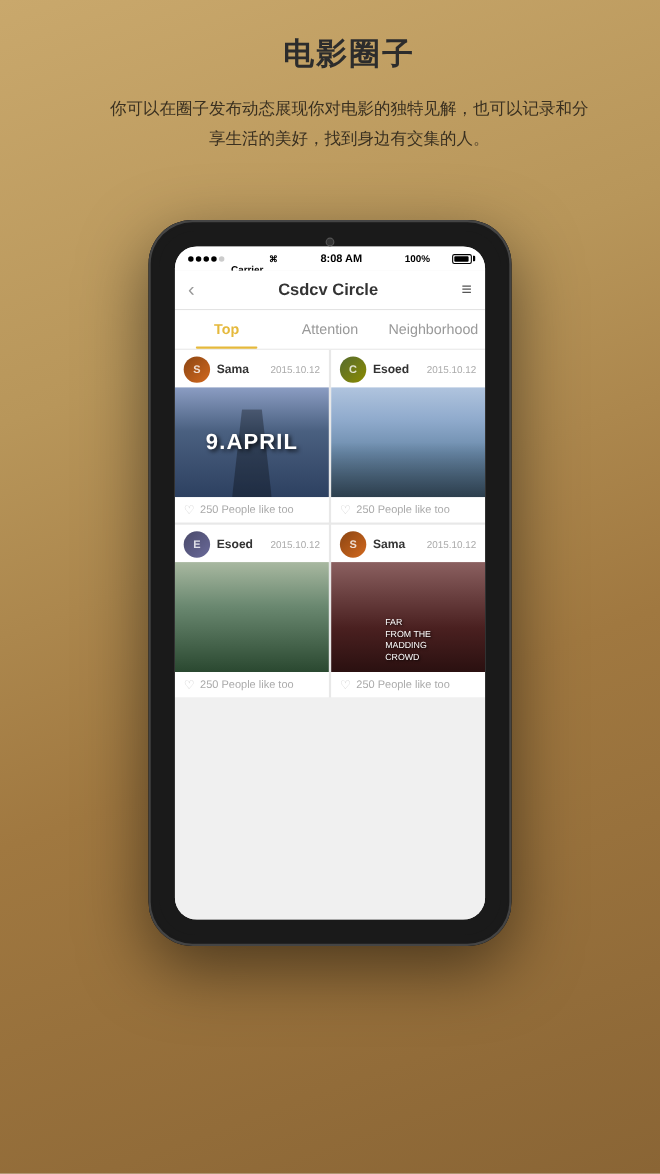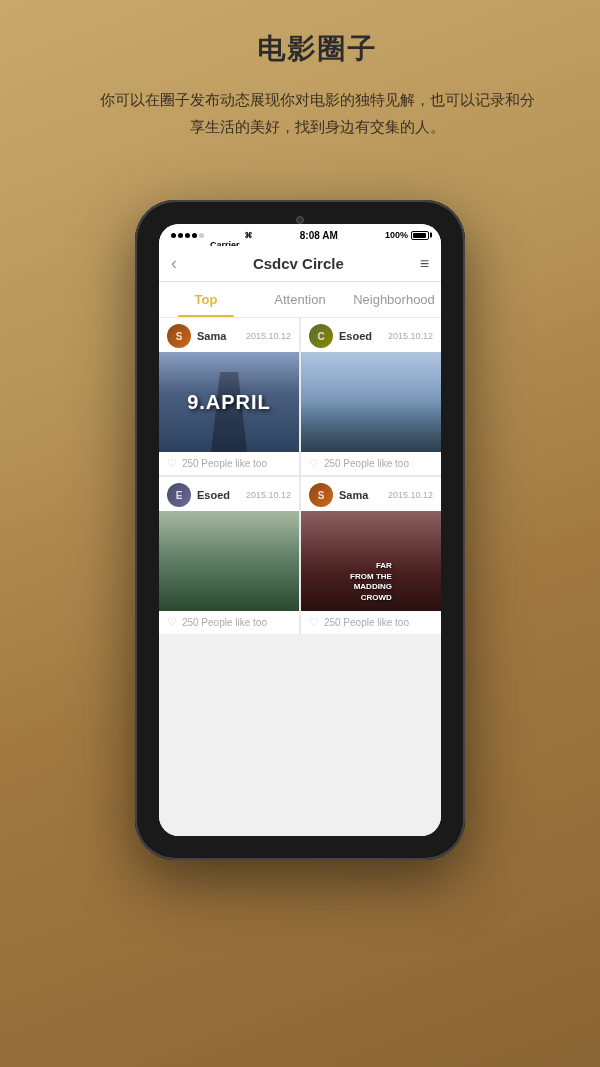--- a/index.html
+++ b/index.html
@@ -82,21 +82,21 @@
       font-weight: 600;
       color: #000;
       flex-shrink: 0;
     }
     .status-left { display: flex; align-items: center; gap: 2px; }
     .status-dot { width: 5px; height: 5px; background: #ccc; border-radius: 50%; }
     .status-dot.filled { background: #000; }
     .status-carrier { font-size: 9px; margin-left: 4px; margin-top: 20px; }
     .wifi-icon { font-size: 8px; margin-left: 3px; }
     .status-center { font-size: 10px; font-weight: 600; }
-    .status-right { display: flex; align-items: center; gap: 3px; font-size: 9px; }
+    .status-right { display: flex; align-items: center; gap: 20px; font-size: 9px; }
     .battery-bar {
       width: 18px; height: 9px;
       border: 1.5px solid #000;
       border-radius: 2px;
       position: relative;
       display: flex; align-items: center; padding: 1px;
     }
     .battery-bar::after {
       content: '';
       position: absolute;
@@ -265,23 +265,23 @@
       width: 100%; height: 100%;
       background: linear-gradient(180deg, #8B6060 0%, #6a4040 30%, #4a2020 60%, #2a1010 100%);
       display: flex;
       flex-direction: column;
       align-items: center;
       justify-content: flex-end;
       padding-bottom: 8px;
     }
     .poster-far-text {
       font-size: 8px;
-      font-weight: bold;
+      font-weight: normal;
       color: #fff;
-      text-align: right;
+      text-align: left;
       line-height: 1.3;
       text-shadow: 1px 1px 2px rgba(0,0,0,0.8);
       margin-top: 16px;
     }
 
     .post-footer {
       display: flex;
       align-items: center;
       padding: 5px 8px;
       gap: 5px;

